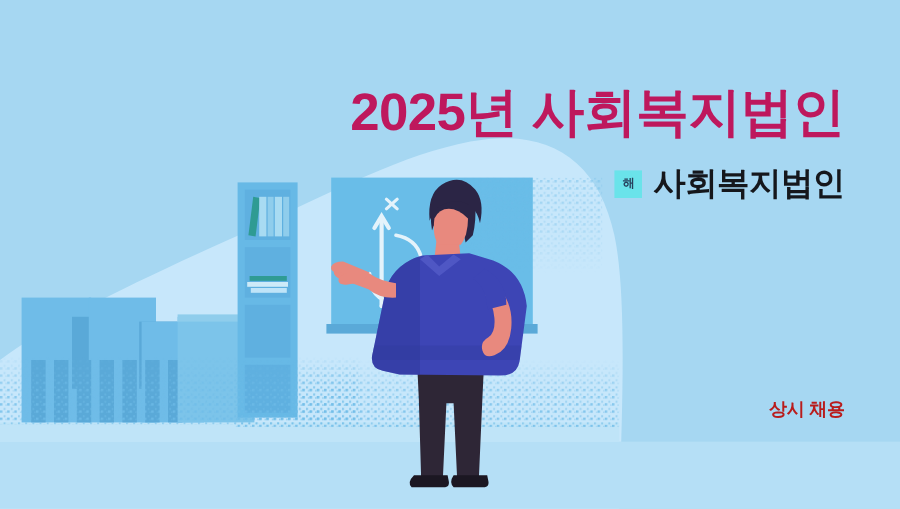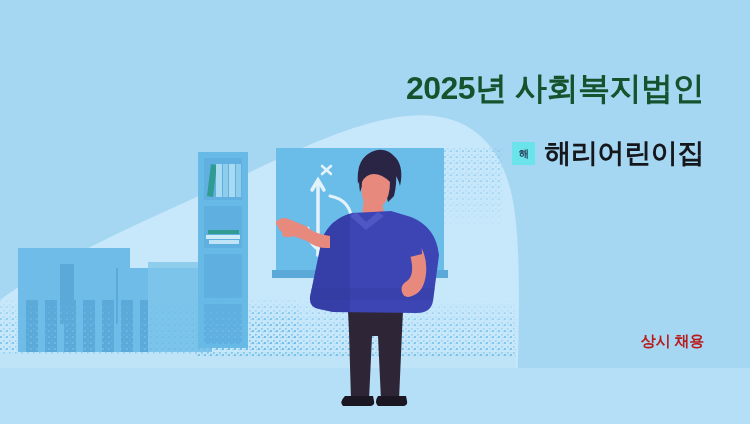--- a/index.html
+++ b/index.html
@@ -21,23 +21,23 @@
     display:block;
   }
   #text-layer {
     position:absolute; left:0; top:0;
     width:750px; height:424px;
     pointer-events:none;
   }
   #title {
     position:absolute;
     right:46px; top:72px;
-    font-size:32px;
-    font-weight:bold;
-    color:#14532d;
+    font-size:44px;
+    font-weight:bold;
+    color:#be185d;
     letter-spacing:-0.5px;
     white-space:nowrap;
     line-height:1;
   }
   #brand-row {
     position:absolute;
     right:46px; top:140px;
     display:flex;
     align-items:center;
     gap:9px;
@@ -213,19 +213,19 @@
       <path d="M362 182 q-2 16 4 22 l18 0 q6 -8 6 -22 q-8 -8 -16 -8 q-8 0 -12 8 z" fill="#e8897e"></path>
       <path d="M358 184 q-2 -22 10 -30 q16 -10 28 4 q8 10 4 28 q-4 -18 -20 -18 q-16 0 -22 16 z" fill="#2b2545"></path>
     </g>
   </svg>
 
   <div id="text-layer">
     <div id="title">2025년 사회복지법인</div>
 
     <div id="brand-row">
       <span id="brand-badge">해</span>
-      <span id="brand-name">해리어린이집</span>
+      <span id="brand-name">사회복지법인</span>
     </div>
 
     <div id="status-badge">상시 채용</div>
   </div>
 
 </div>
 
 </body></html>

